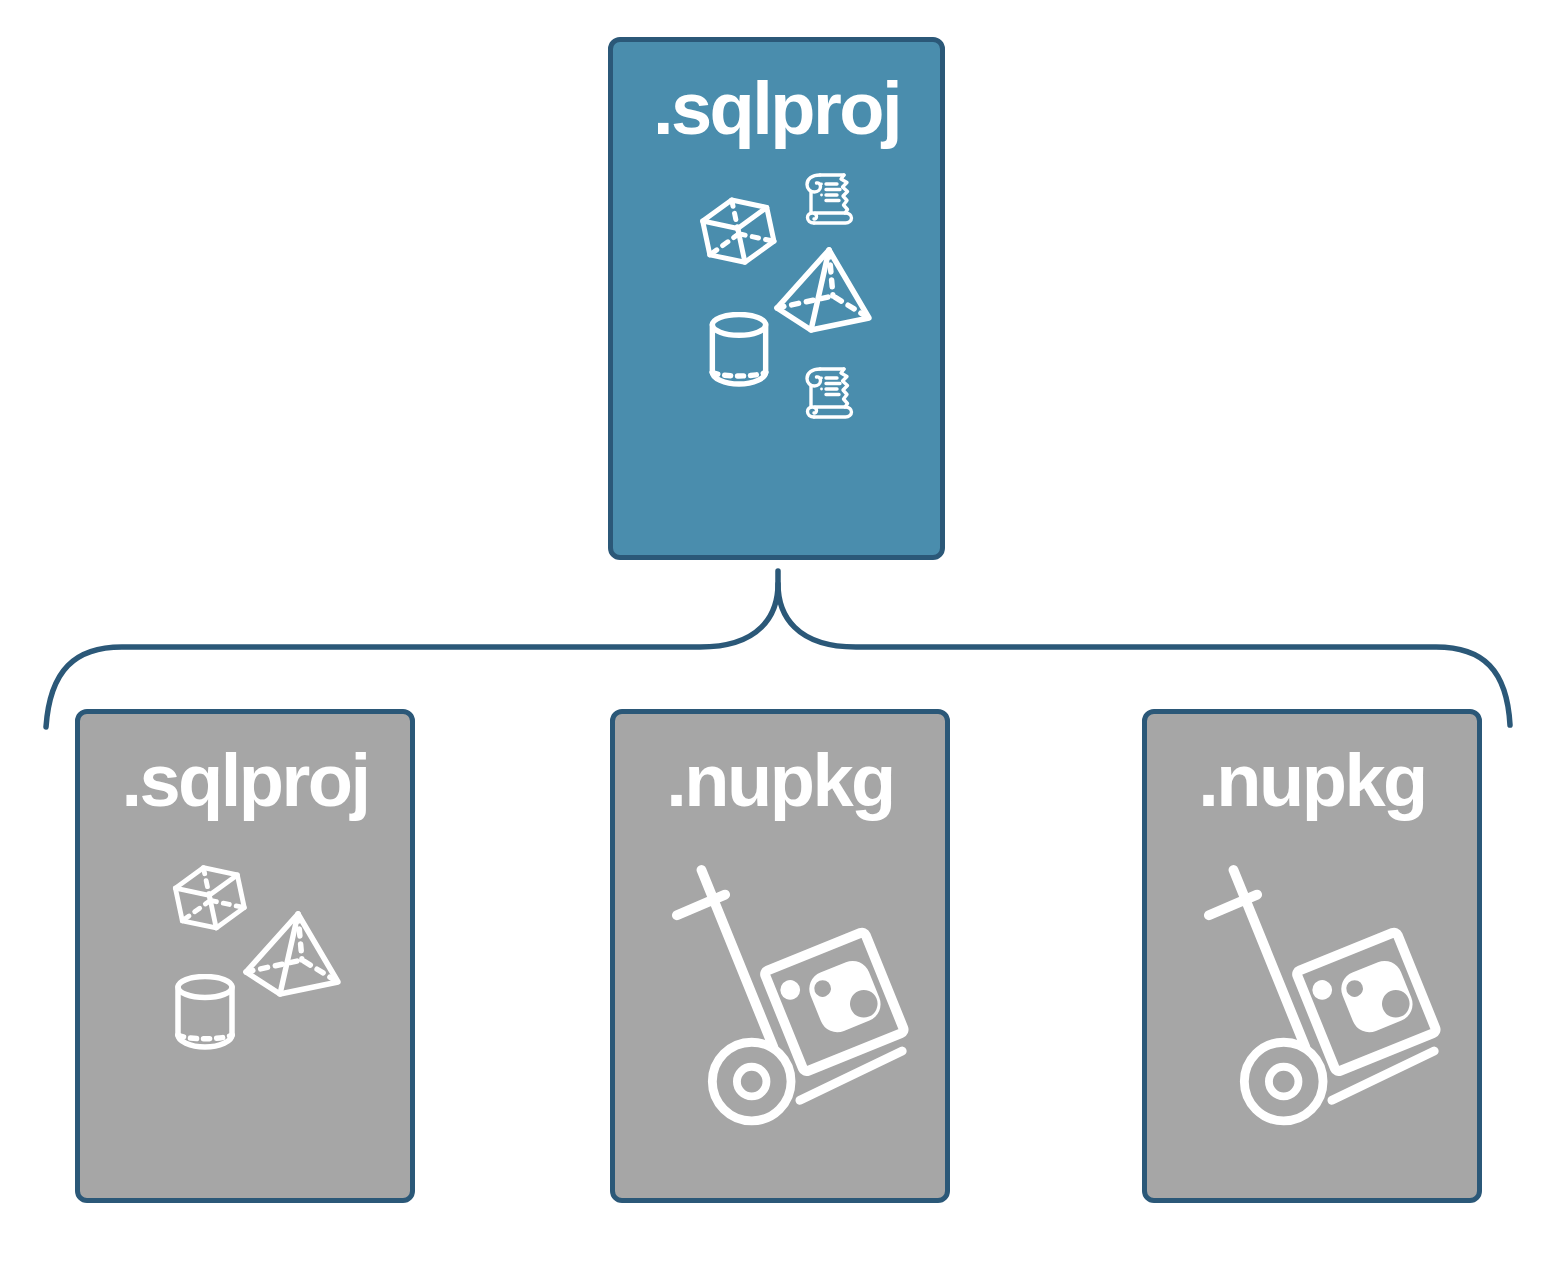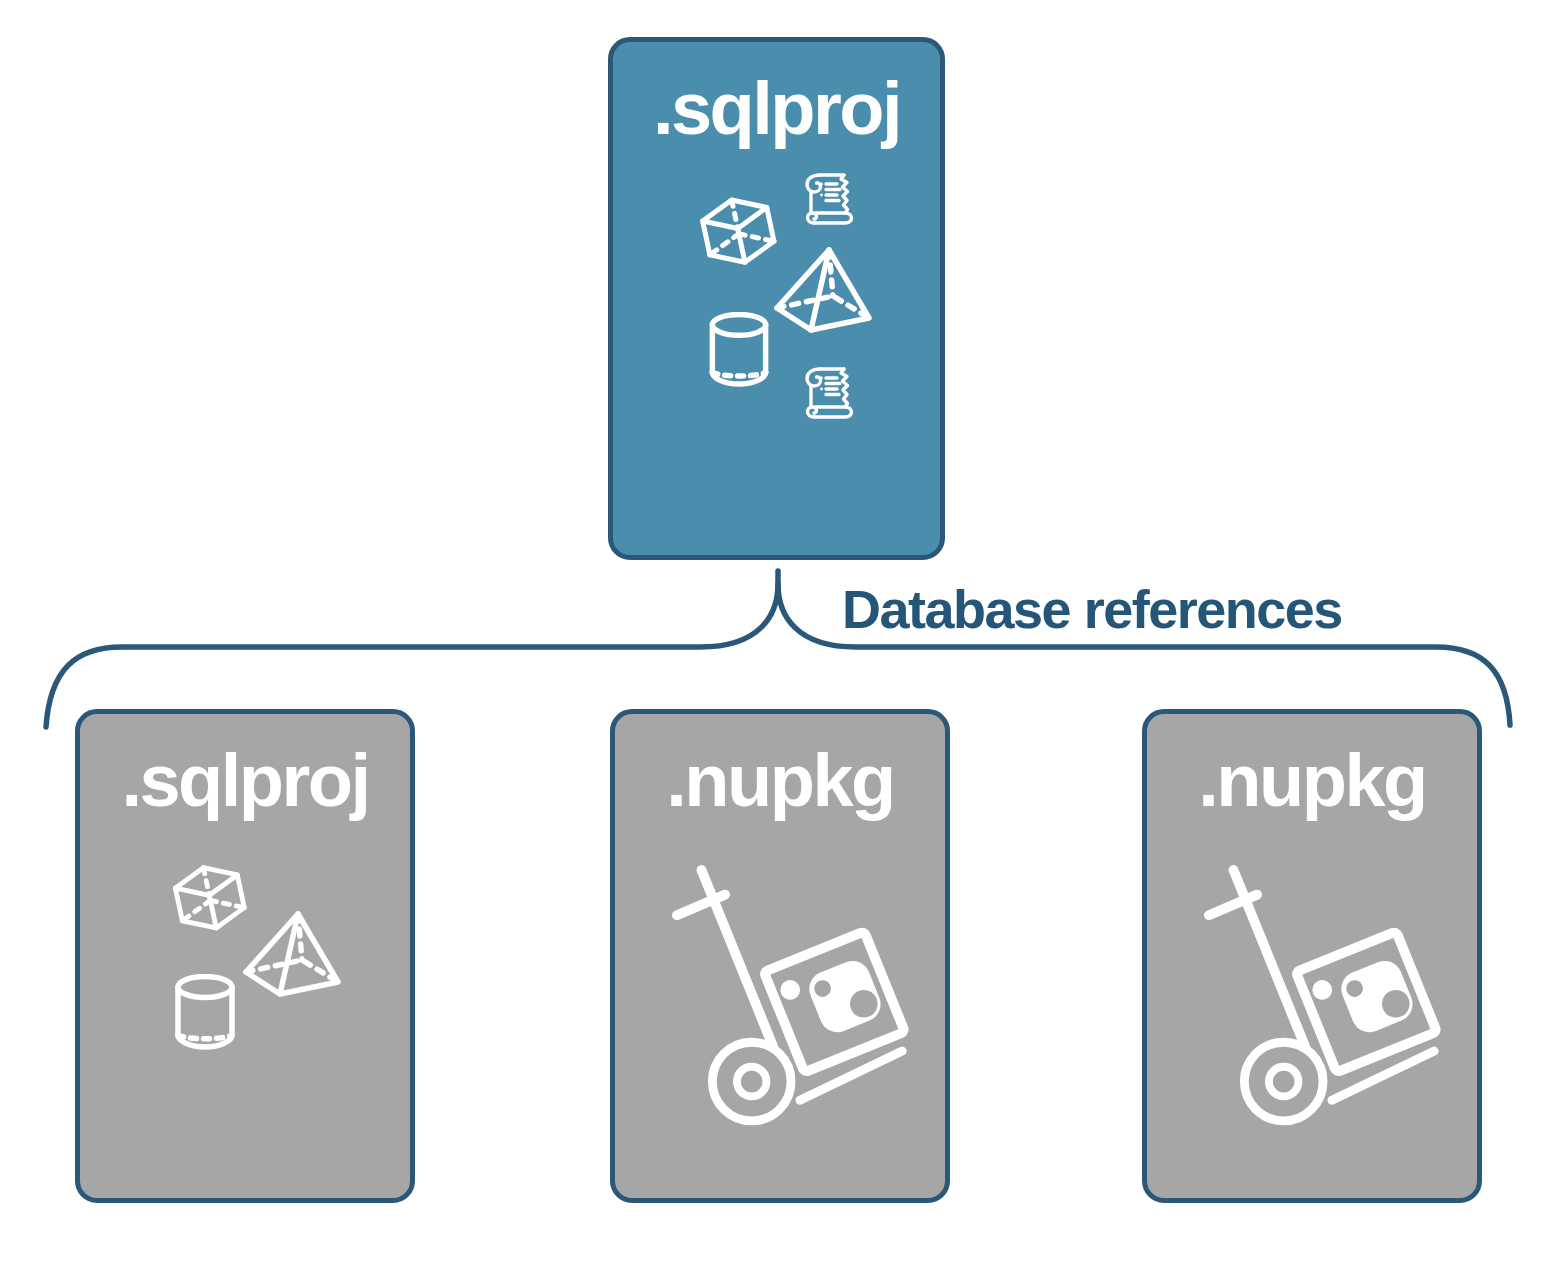--- a/index.html
+++ b/index.html
@@ -11,21 +11,21 @@
     --title-text:#ffffff;
     --background:#ffffff;
   }
   html,body{margin:0;padding:0;background:var(--background);}
   .canvas{
     position:relative;width:1566px;height:1274px;background:var(--background);
     font-family:"Liberation Sans",sans-serif;overflow:hidden;
   }
   .node{
     position:absolute;box-sizing:border-box;
-    border:5px solid var(--outline);border-radius:22px;
+    border:5px solid var(--outline);border-radius:12px;
   }
   .node.root{left:608px;top:37px;width:337px;height:523px;background:var(--root-fill);}
   .node.child{top:709px;width:340px;height:494px;background:var(--child-fill);}
   .node.c1{left:75px;}
   .node.c2{left:610px;}
   .node.c3{left:1142px;}
   .node-title{
     margin-top:24px;text-align:center;
     font-size:74px;font-weight:700;letter-spacing:-2.5px;
     color:var(--title-text);
@@ -119,21 +119,20 @@
     <svg class="icon" style="left:186px;top:320px" width="62" height="62">
         <use href="#sym-scroll"></use>
       </svg>
   </div>
 
   <svg class="connector-svg" width="1566" height="1274" viewBox="0 0 1566 1274">
     <path class="brace" d="M778 571 L778 584 C778 615 760 647 700 647 L122 647 C75 647 50 670 46 727"></path>
     <path class="brace" d="M778 584 C778 615 796 647 856 647 L1436 647 C1483 647 1507 670 1510 725"></path>
   </svg>
 
-  <div class="ref-label">Database references</div>
 
   <div class="node child c1">
     <div class="node-title">.sqlproj</div>
     <svg class="icon" style="left:84px;top:146px" width="92" height="88">
         <use href="#sym-cube"></use>
       </svg>
     <svg class="icon" style="left:160px;top:194px" width="105" height="92">
         <use href="#sym-pyramid"></use>
       </svg>
     <svg class="icon" style="left:90px;top:260px" width="70" height="78">

